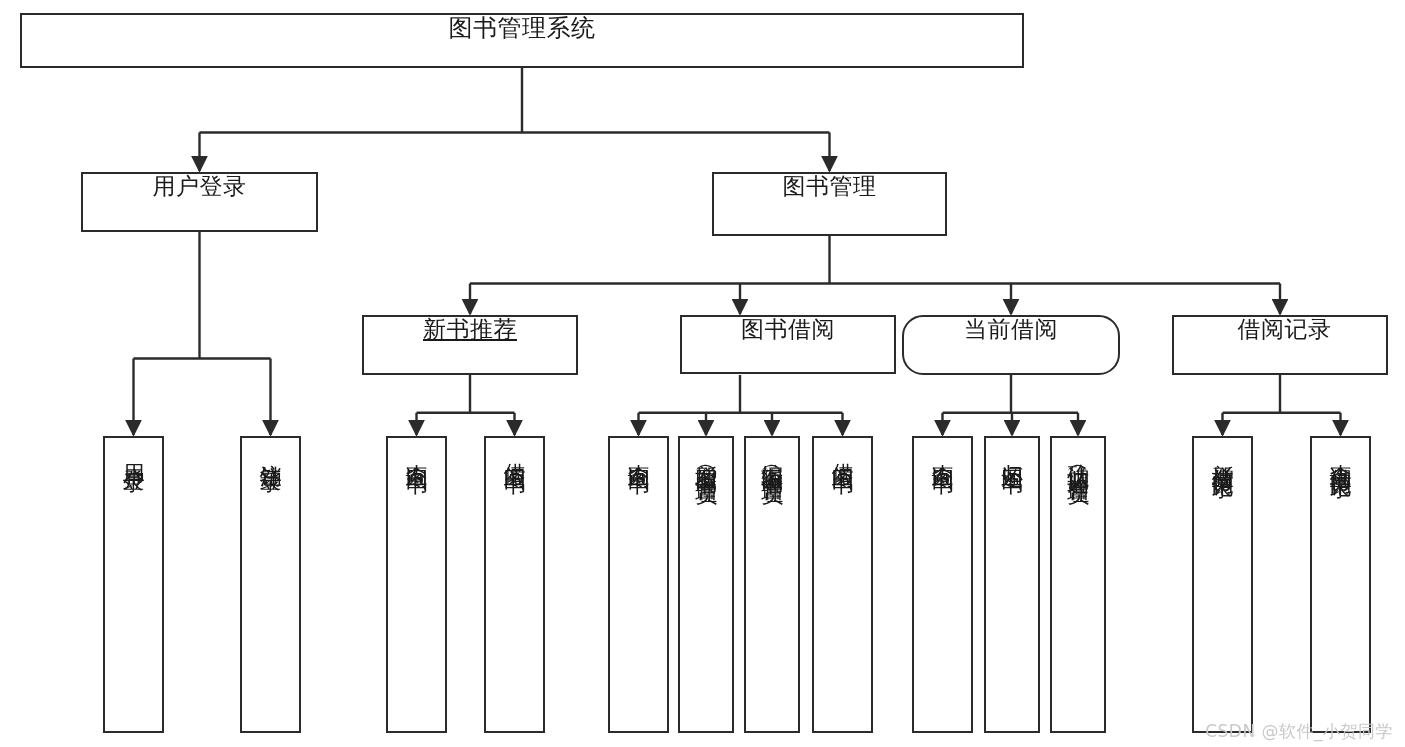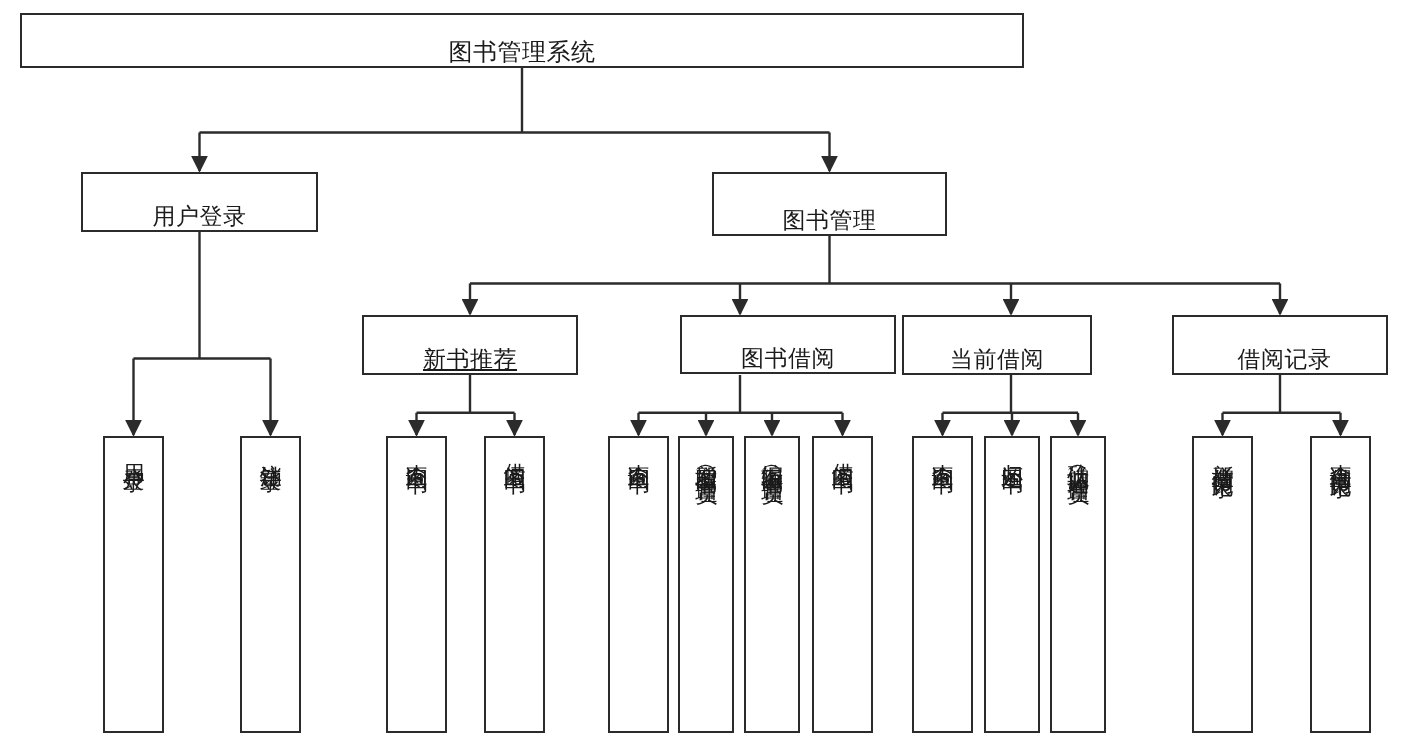--- a/index.html
+++ b/index.html
@@ -20,21 +20,21 @@
     left:0; top:0;
     width:1405px; height:747px;
     pointer-events:none;
   }
   .node{
     position:absolute;
     box-sizing:border-box;
     background:#ffffff;
     border:2px solid #2b2b2b;
     display:flex;
-    align-items:flex-end;
+    align-items:flex-start;
     justify-content:center;
     color:#1a1a1a;
   }
   .node .label{
     display:block;
     text-align:center;
     line-height:1.12;
     letter-spacing:0.5px;
     white-space:nowrap;
   }
@@ -128,21 +128,21 @@
       </div>
       <div class="node horiz" style="left: 712px; top: 172px; width: 235px; height: 64px;">
         <span class="label">图书管理</span>
       </div>
       <div class="node horiz" style="left: 362px; top: 315px; width: 216px; height: 60px; text-decoration: underline;">
         <span class="label">新书推荐</span>
       </div>
       <div class="node horiz" style="left: 632px; top: 315px; width: 216px; height: 59px; margin-left: 48px;">
         <span class="label">图书借阅</span>
       </div>
-      <div class="node horiz" style="left: 902px; top: 315px; width: 190px; height: 60px;">
+      <div class="node horiz" style="left: 902px; top: 315px; width: 218px; height: 60px; border-radius: 21px;">
         <span class="label">当前借阅</span>
       </div>
       <div class="node horiz" style="left: 1172px; top: 315px; width: 216px; height: 60px; padding-left: 9px;">
         <span class="label">借阅记录</span>
       </div>
       <div class="node vert" style="left: 103px; top: 436px; width: 61px; height: 297px;">
         <span class="label">用户登录</span>
       </div>
       <div class="node vert" style="left: 240px; top: 436px; width: 61px; height: 297px;">
         <span class="label">注销登录</span>
@@ -175,13 +175,14 @@
         <span class="label">确认归还（管理员）</span>
       </div>
       <div class="node vert" style="left: 1192px; top: 436px; width: 61px; height: 297px;">
         <span class="label">新增借阅记录</span>
       </div>
       <div class="node vert" style="left: 1310px; top: 436px; width: 61px; height: 297px;">
         <span class="label">查询借阅记录</span>
       </div>
     </div>
 
+  <div class="watermark">CSDN @软件_小贺同学</div>
 </div>
 
 </body></html>

